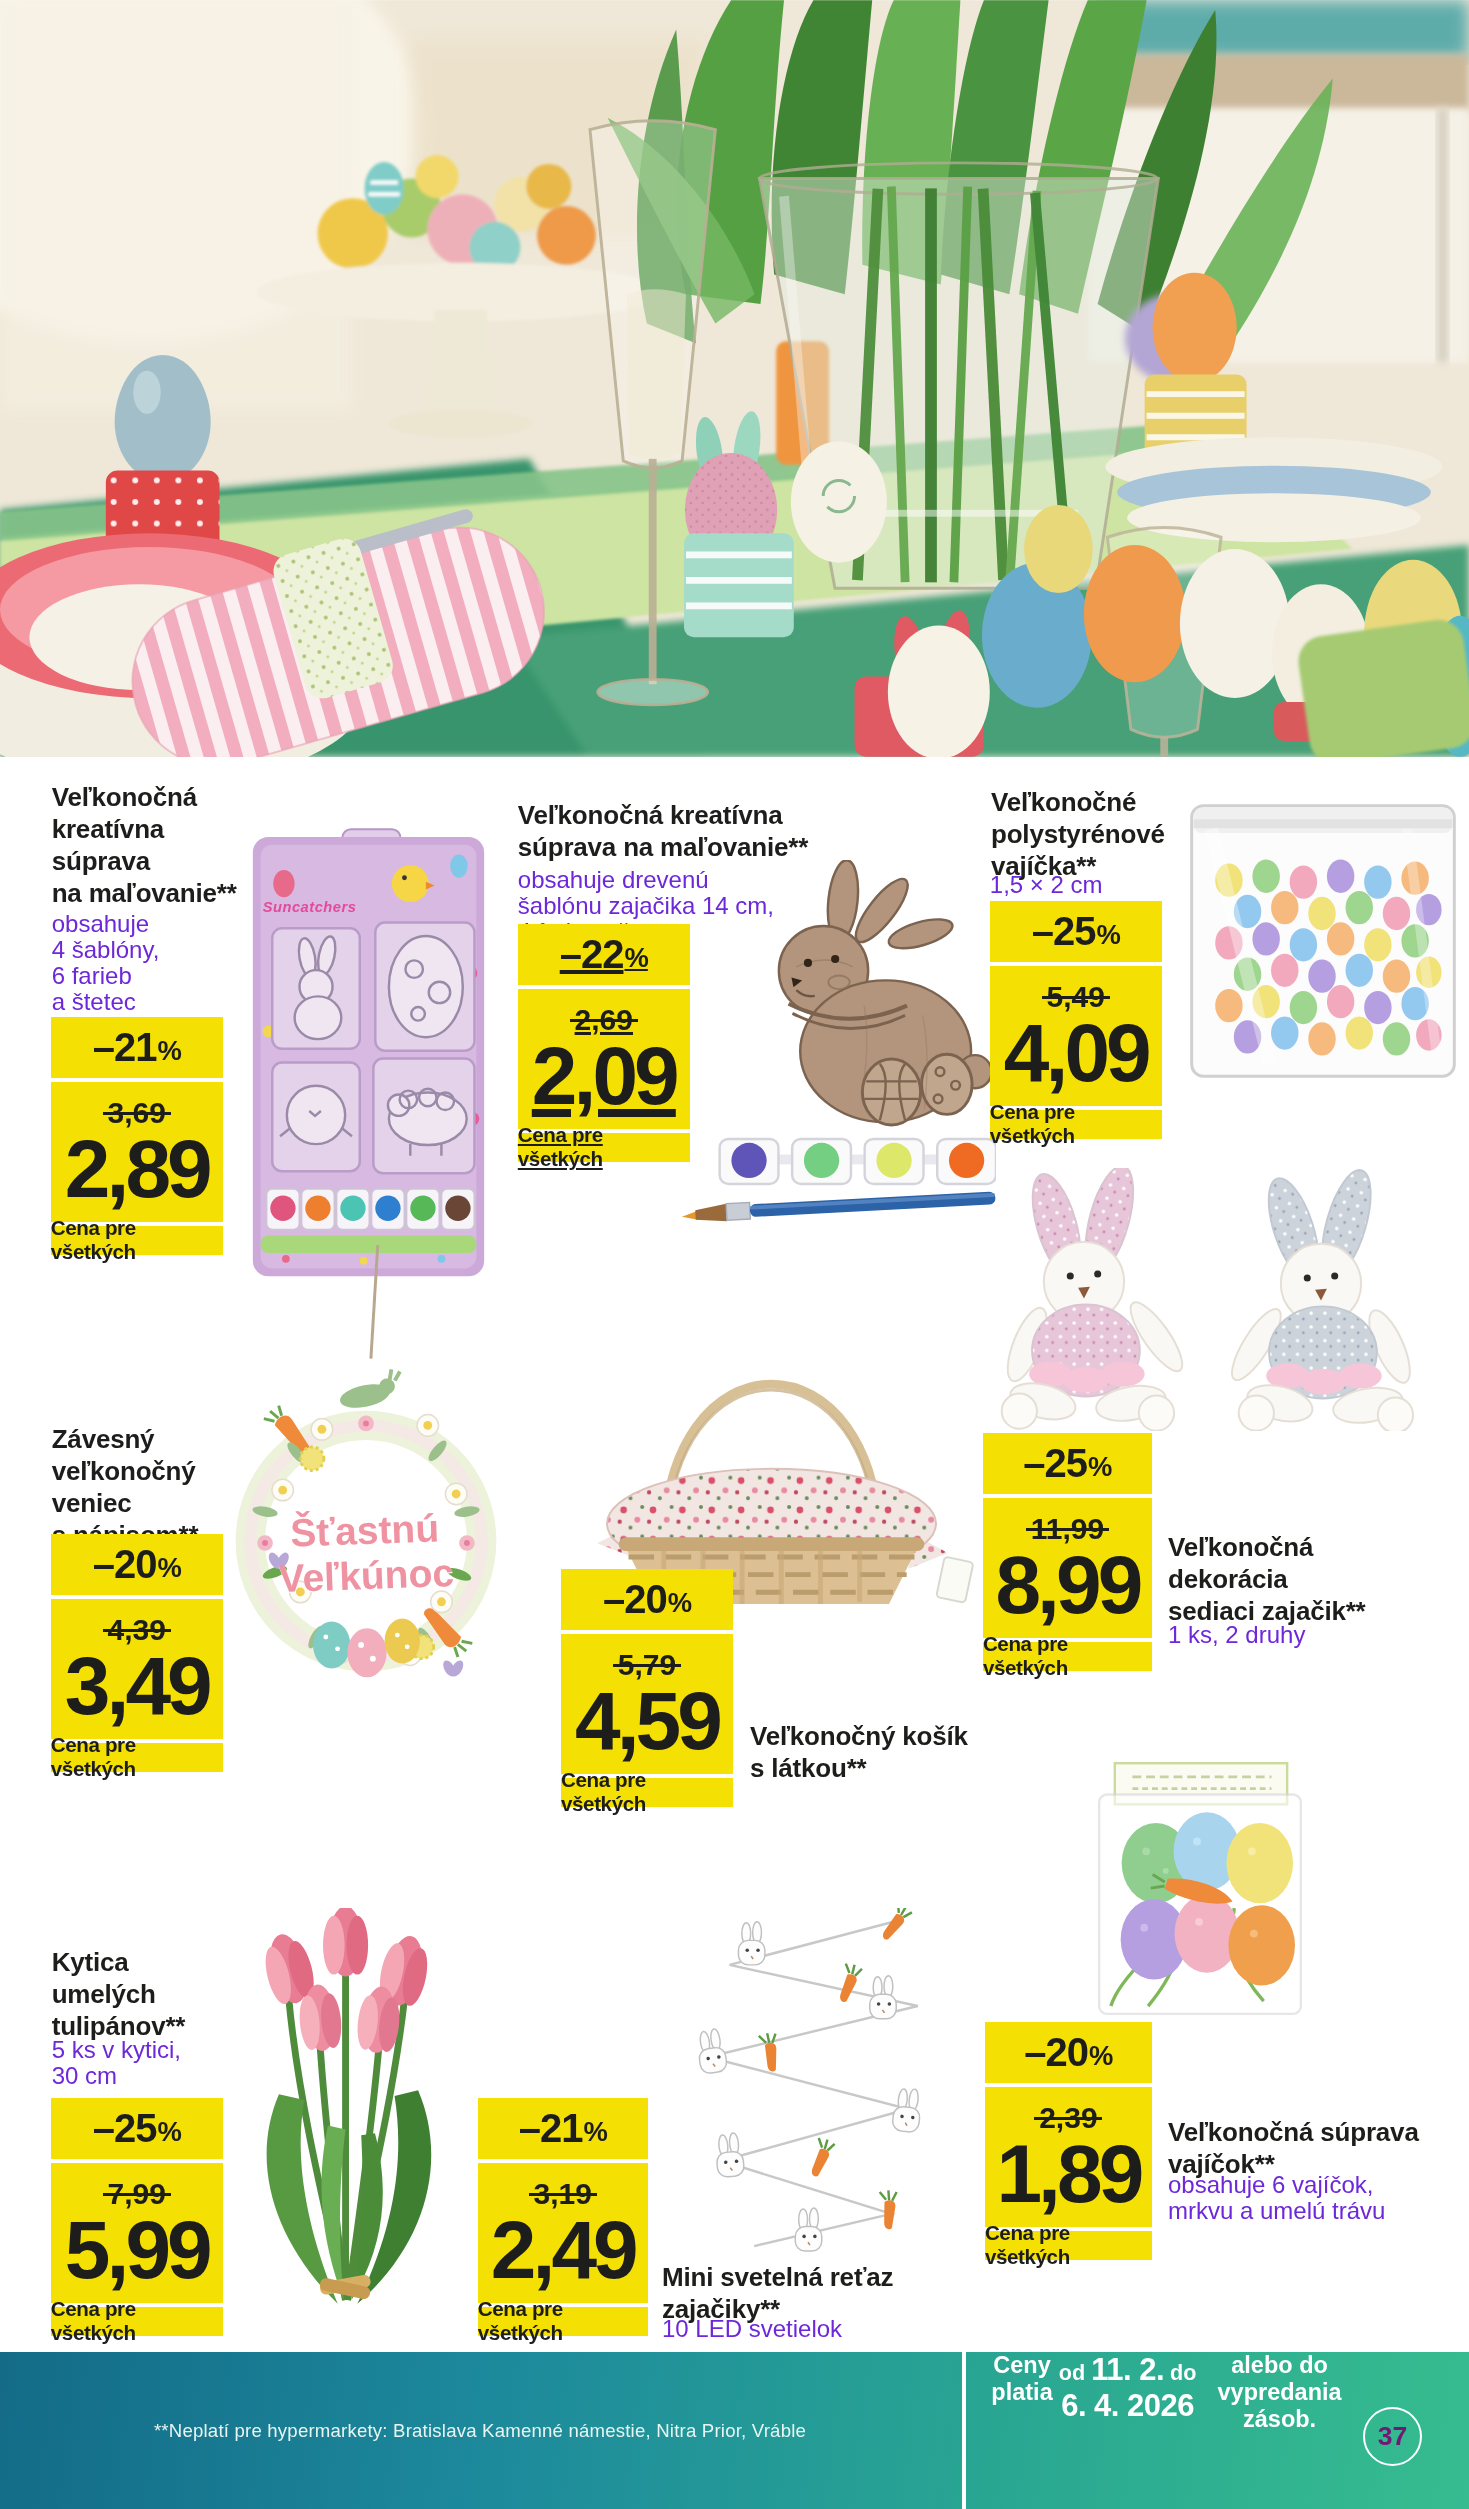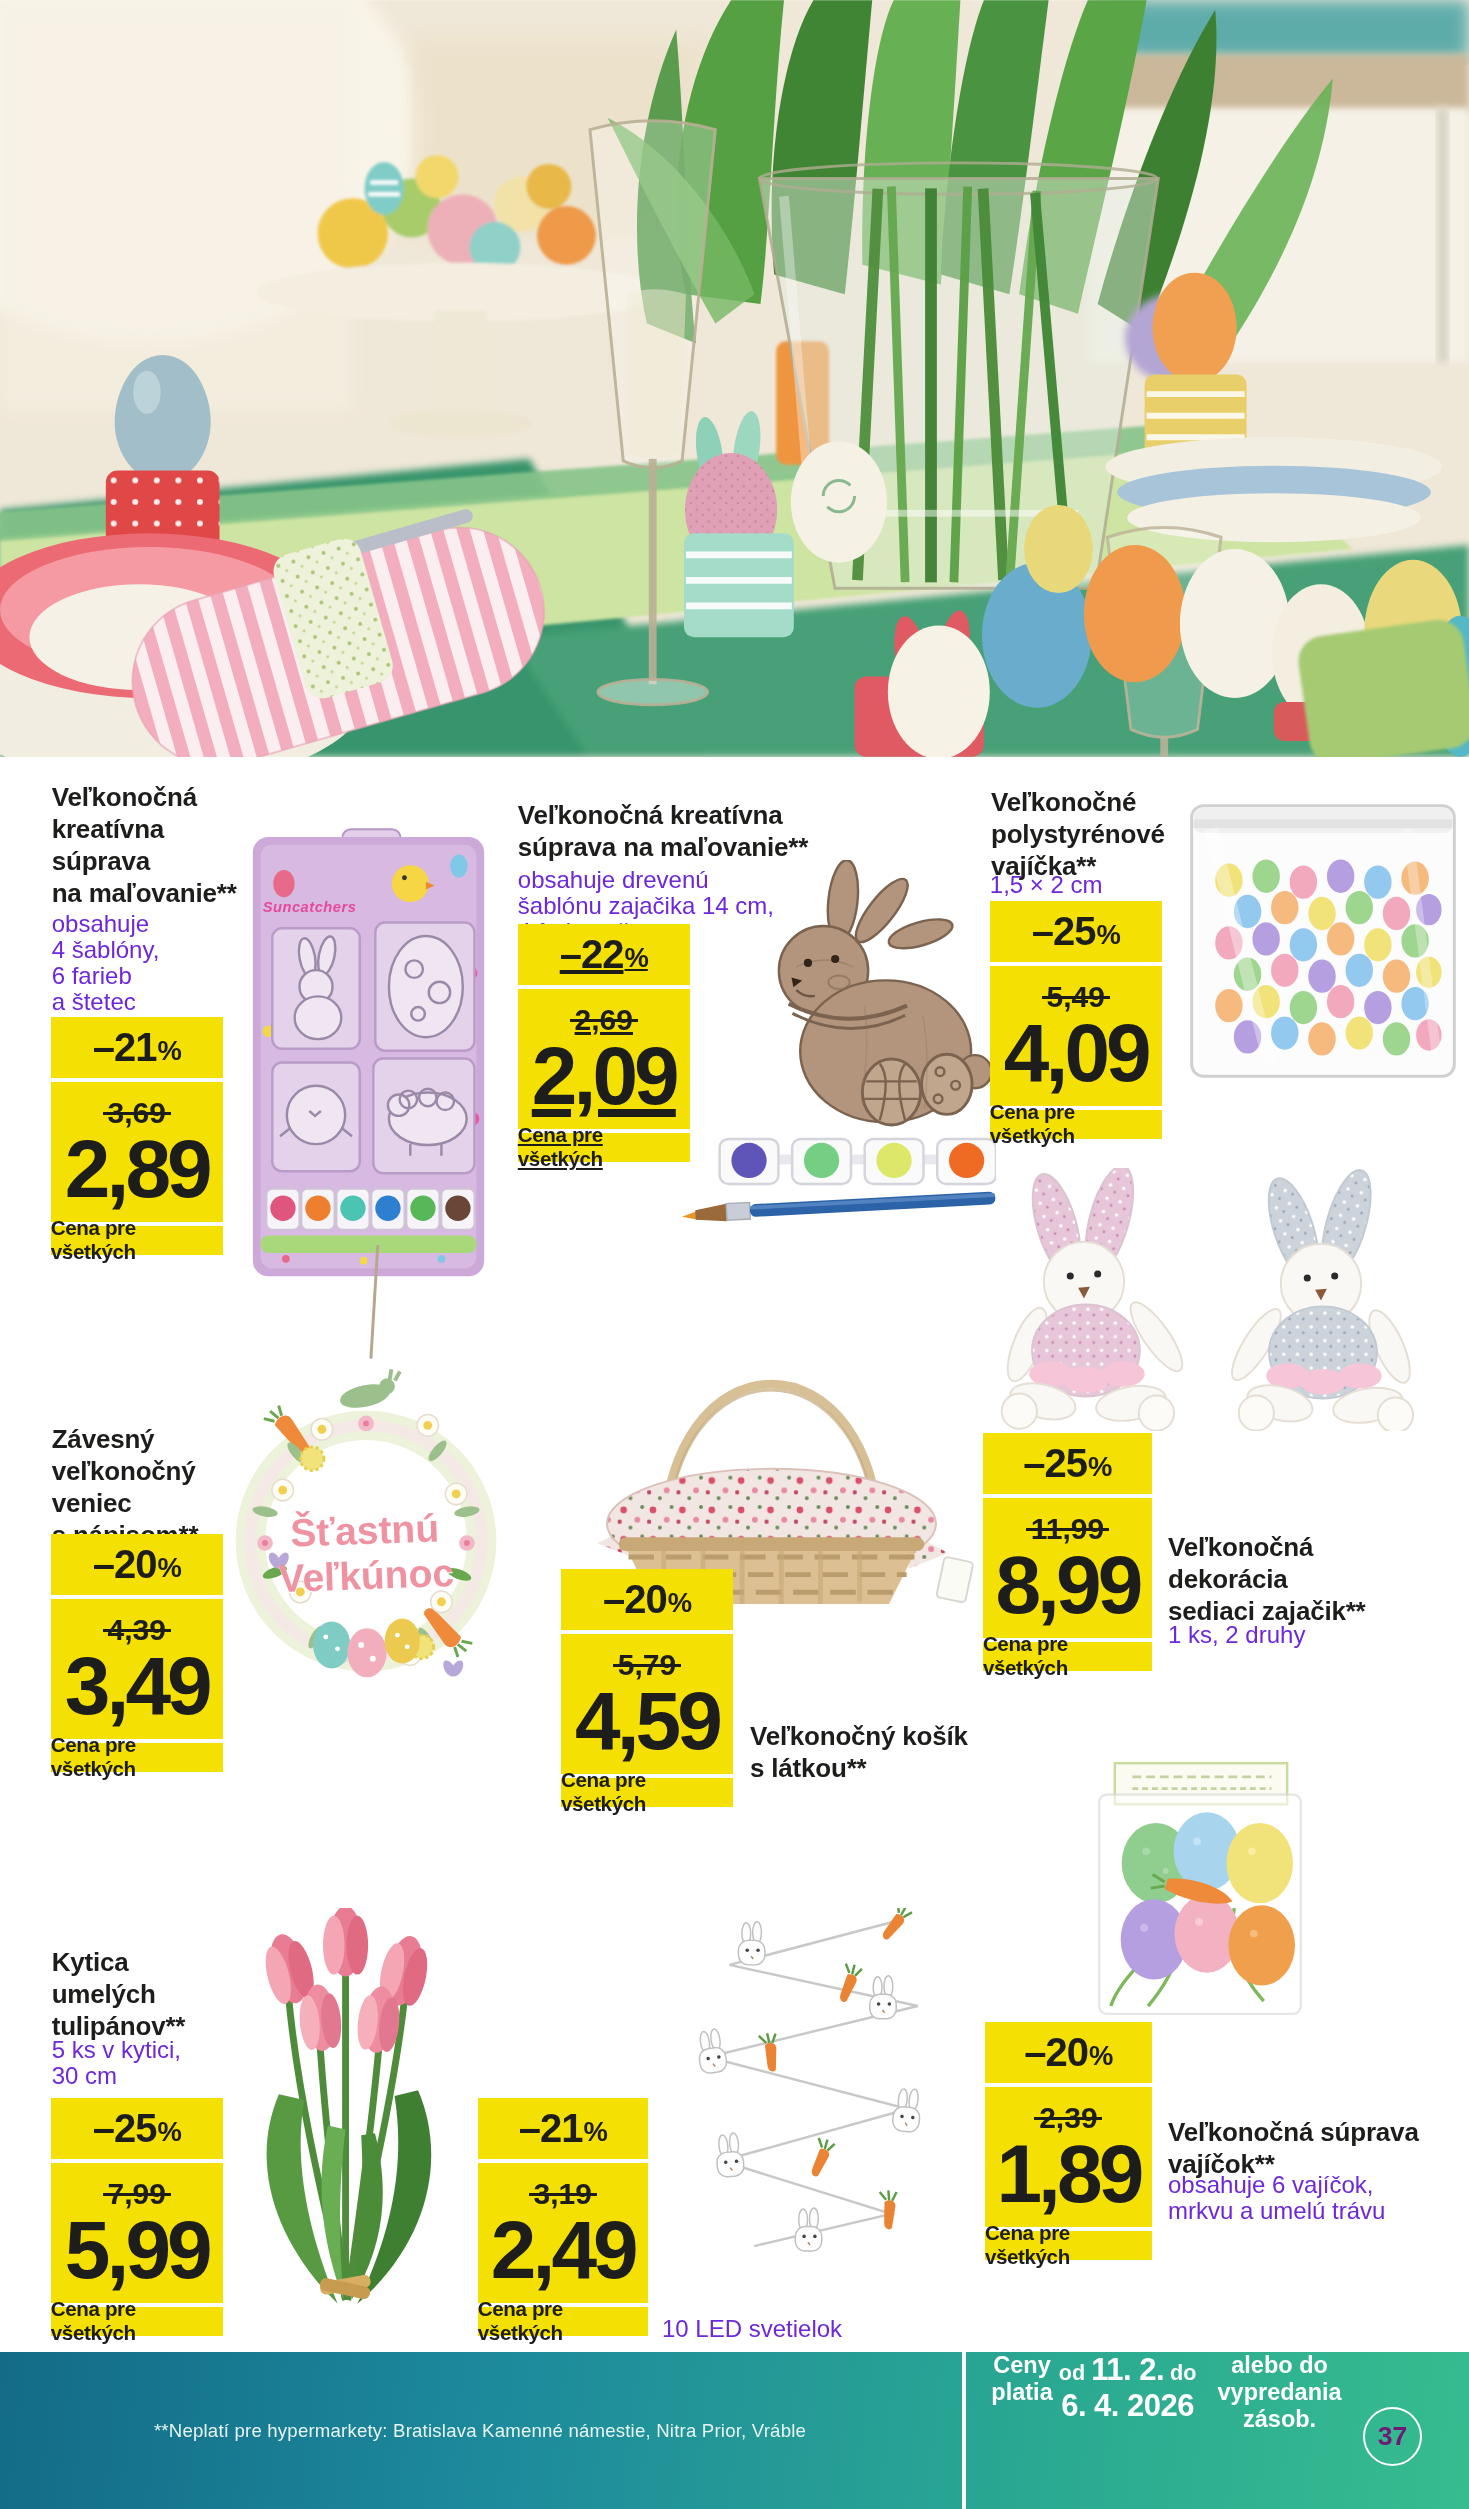--- a/index.html
+++ b/index.html
@@ -741,20 +741,22 @@
       <div class="pct">
           <span>–21</span>
           <span class="psign">%</span>
         </div>
       <div class="prices">
         <div class="old">3,19</div>
         <div class="new">2,49</div>
       </div>
       <div class="badge">Cena pre všetkých</div>
     </div>
+    <div class="t title" style="left:192px;top:361px;width:294px;">Mini svetelná reťaz
+zajačiky**</div>
     <div class="t desc" style="left:192px;top:416px;width:294px;">10 LED svetielok</div>
   </div>
 
   <div class="card" style="left:980px;top:1753px;width:489px;height:510px;">
     <div class="art" style="left:78px;top:7.8px;width:284px;height:259px;">
       <svg width="284" height="259" viewBox="0 0 290 264">
         <rect x="58" y="2" width="176" height="42" fill="#fbfbf2" stroke="#cadb9e" stroke-width="2.5"></rect>
         <path d="M76,16 h142" stroke="#c3d2a0" stroke-width="3" stroke-dasharray="9 5"></path>
         <path d="M76,28 h142" stroke="#c3d2a0" stroke-width="3" stroke-dasharray="6 4"></path>
         <rect x="42" y="34" width="206" height="224" rx="8" fill="#ffffff" opacity=".6" stroke="#d8d8d8" stroke-width="2.5"></rect>

